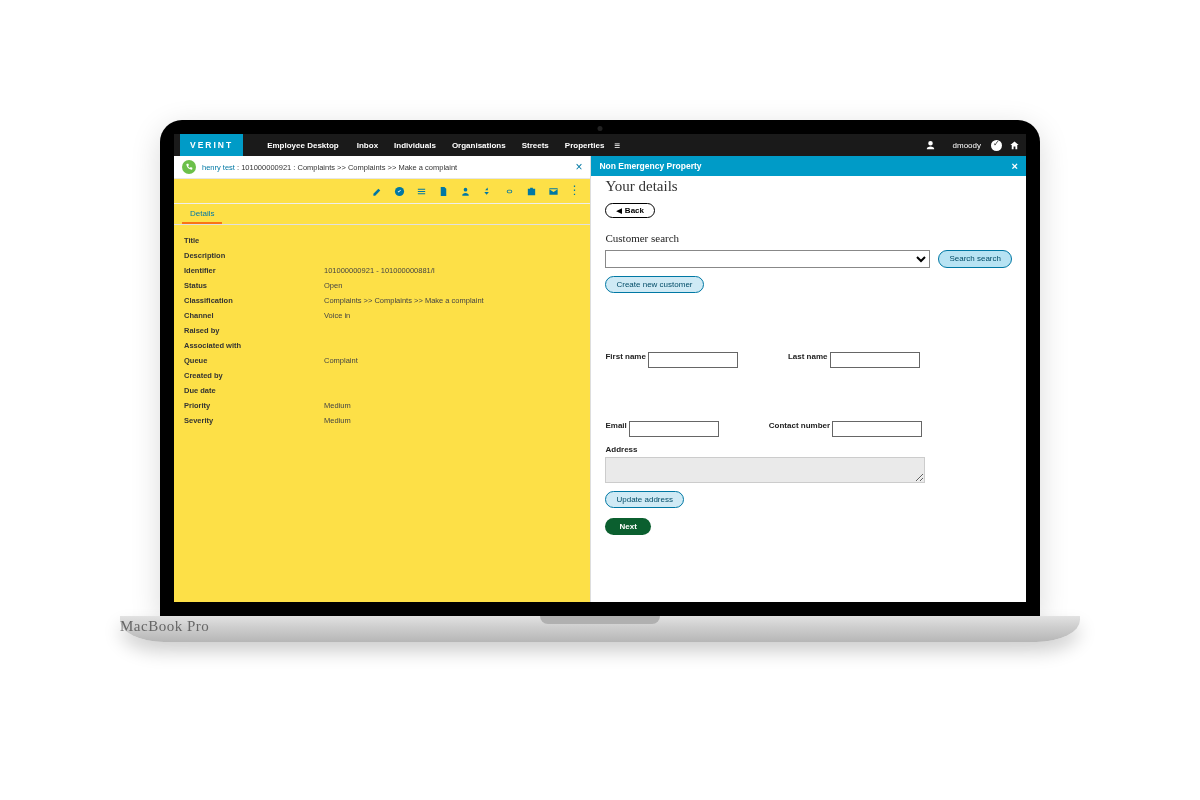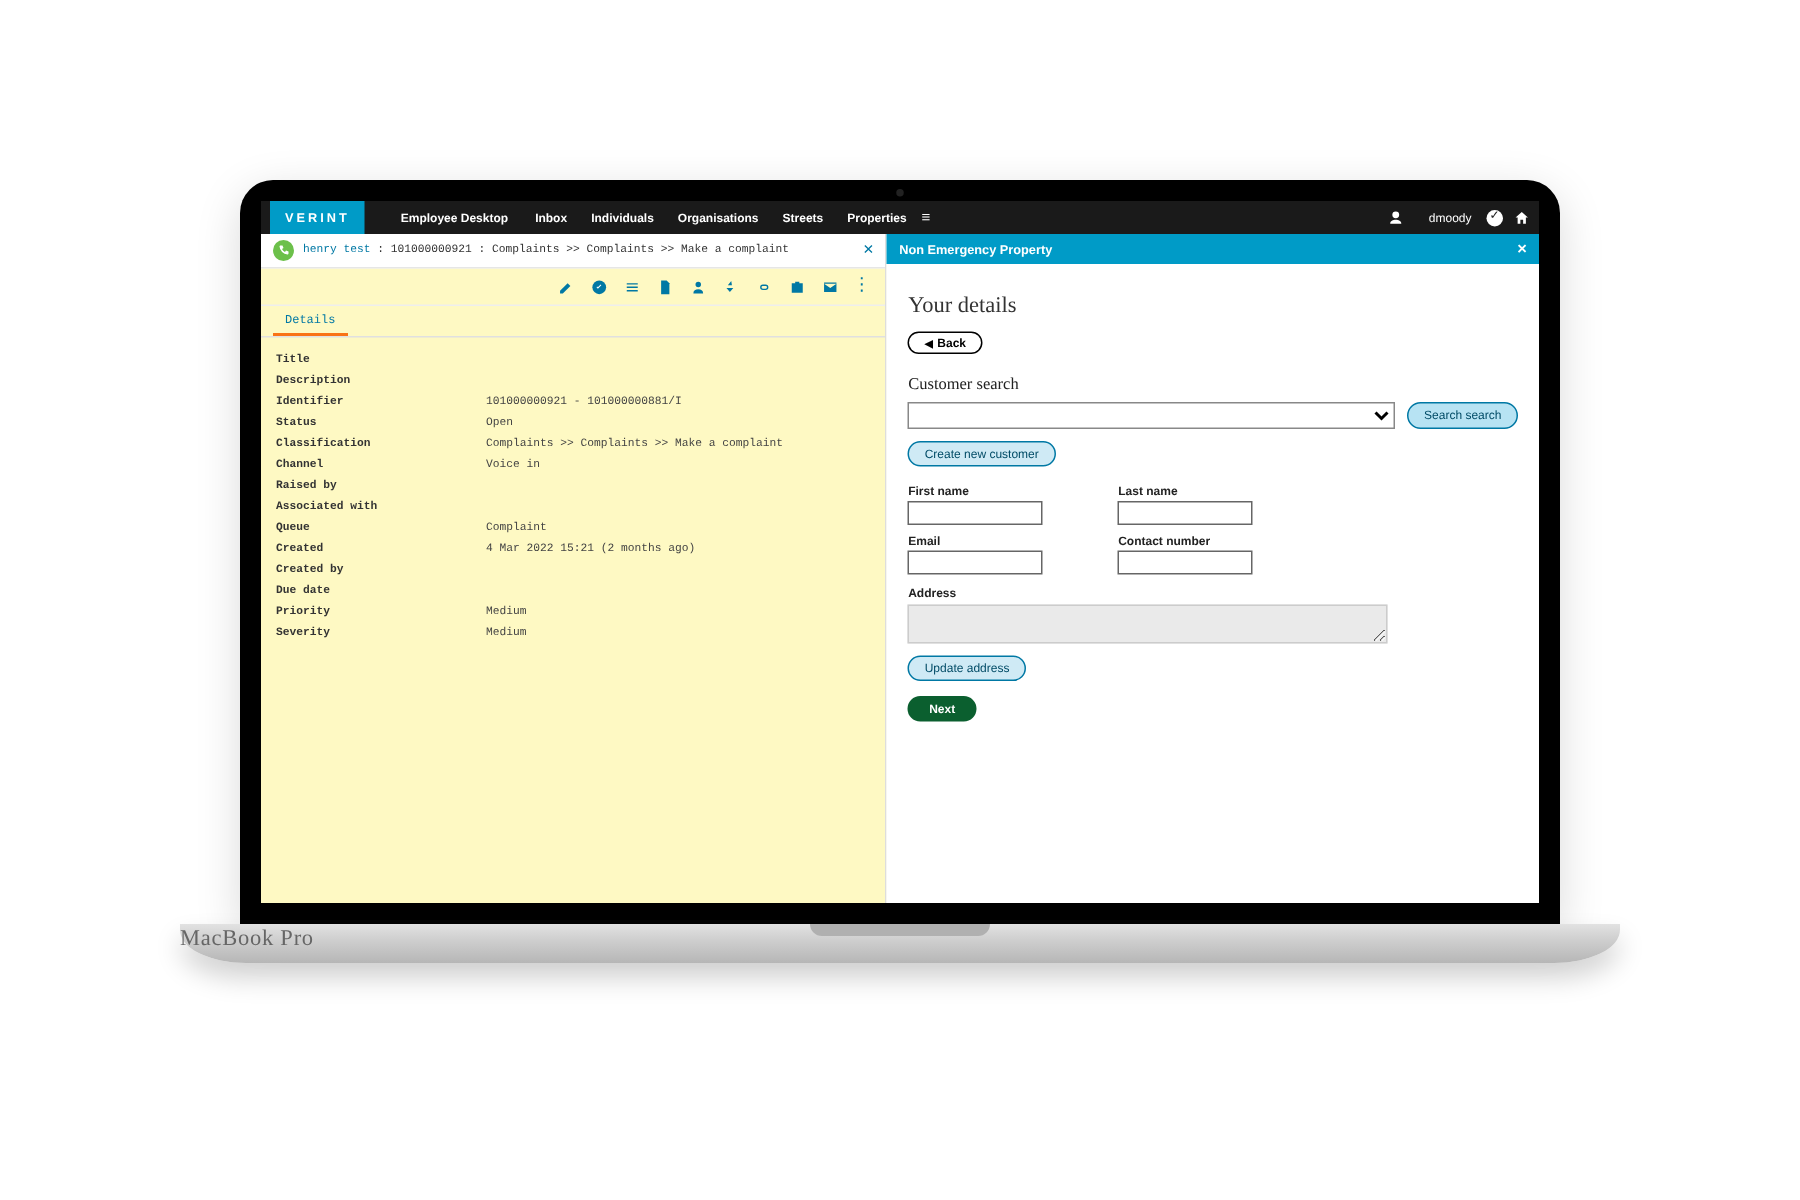--- a/index.html
+++ b/index.html
@@ -111,22 +111,21 @@
   .round-icon::after {
     content: "✓"; color: #1a1a1a; font-size: 8px; position: absolute; left: 2px; top: -1px;
   }
 
   .content { display: flex; height: calc(100% - 22px); }
   .panel-left {
     width: 49%;
     border-right: 1px solid #ddd;
     display: flex;
     flex-direction: column;
-    background: #fef9c3;
-    font-family: Liberation Mono, monospace;
+    background: #fde047;
   }
   .panel-right {
     width: 51%;
     display: flex;
     flex-direction: column;
     background: #fff;
   }
 
   .left-header {
     display: flex;
@@ -183,42 +182,42 @@
     display: flex;
     align-items: center;
     justify-content: space-between;
     padding: 0 8px;
     font-size: 8.5px;
     font-weight: 600;
     gap: 36px;
   }
   .right-header .x { cursor: pointer; font-size: 11px; }
 
-  .form { padding: 20px 14px; font-size: 8px; color: #222; }
+  .form { padding: 2px 14px; font-size: 8px; color: #222; }
   .form h2 { font-size: 15px; font-weight: 400; margin-bottom: 8px; color: #333; font-family: Georgia, "Times New Roman", serif; }
   .back-btn {
     display: inline-flex; align-items: center; gap: 3px;
     border: 1.4px solid #000; background: #fff; color: #000;
     border-radius: 11px; padding: 2px 10px; font-size: 8px; font-weight: 600;
     cursor: pointer; margin-bottom: 10px;
   }
   .back-btn::before { content: "◀"; font-size: 7px; }
   .section-title { font-size: 11px; margin: 4px 0 6px; font-weight: 400; font-family: Georgia, serif; }
   .search-row { display: flex; gap: 8px; margin-bottom: 8px; }
   .search-row select {
     flex: 1; height: 18px; border: 1px solid #888; font-size: 8px; background: #fff;
   }
   .pill-btn {
     border: 1px solid #0078a4; background: #b7e3f3; color: #004b66;
     border-radius: 10px; padding: 3px 10px; font-size: 8px; cursor: pointer;
     display: inline-block;
   }
   .pill-btn.light { background: #cfeaf5; }
   .fields { display: flex; gap: 50px; margin-top: 4px; }
-  .fcol { display: flex; flex-direction: column; gap: 2px; }
+  .fcol { display: flex; flex-direction: row; gap: 2px; margin-top: 47px; }
   .flabel { font-size: 8px; font-weight: 600; color: #222; }
   .ftxt {
     border: 1px solid #666; height: 16px; width: 90px; font-size: 8px; padding: 0 3px;
   }
   .addr-label { font-size: 8px; font-weight: 600; margin-top: 8px; display: block; }
   .addr-box {
     width: 320px; height: 26px; background: #eaeaea; border: 1px solid #ccc;
     margin: 3px 0 8px; resize: both; overflow: auto;
   }
   .next-btn {
@@ -363,24 +362,20 @@
               </div>
             <div class="drow">
                 <div class="dlabel">Associated with</div>
                 <div class="dval"></div>
               </div>
             <div class="drow">
                 <div class="dlabel">Queue</div>
                 <div class="dval">Complaint</div>
               </div>
             <div class="drow">
-                <div class="dlabel">Created</div>
-                <div class="dval">4 Mar 2022 15:21 (2 months ago)</div>
-              </div>
-            <div class="drow">
                 <div class="dlabel">Created by</div>
                 <div class="dval"></div>
               </div>
             <div class="drow">
                 <div class="dlabel">Due date</div>
                 <div class="dval"></div>
               </div>
             <div class="drow">
                 <div class="dlabel">Priority</div>
                 <div class="dval">Medium</div>

